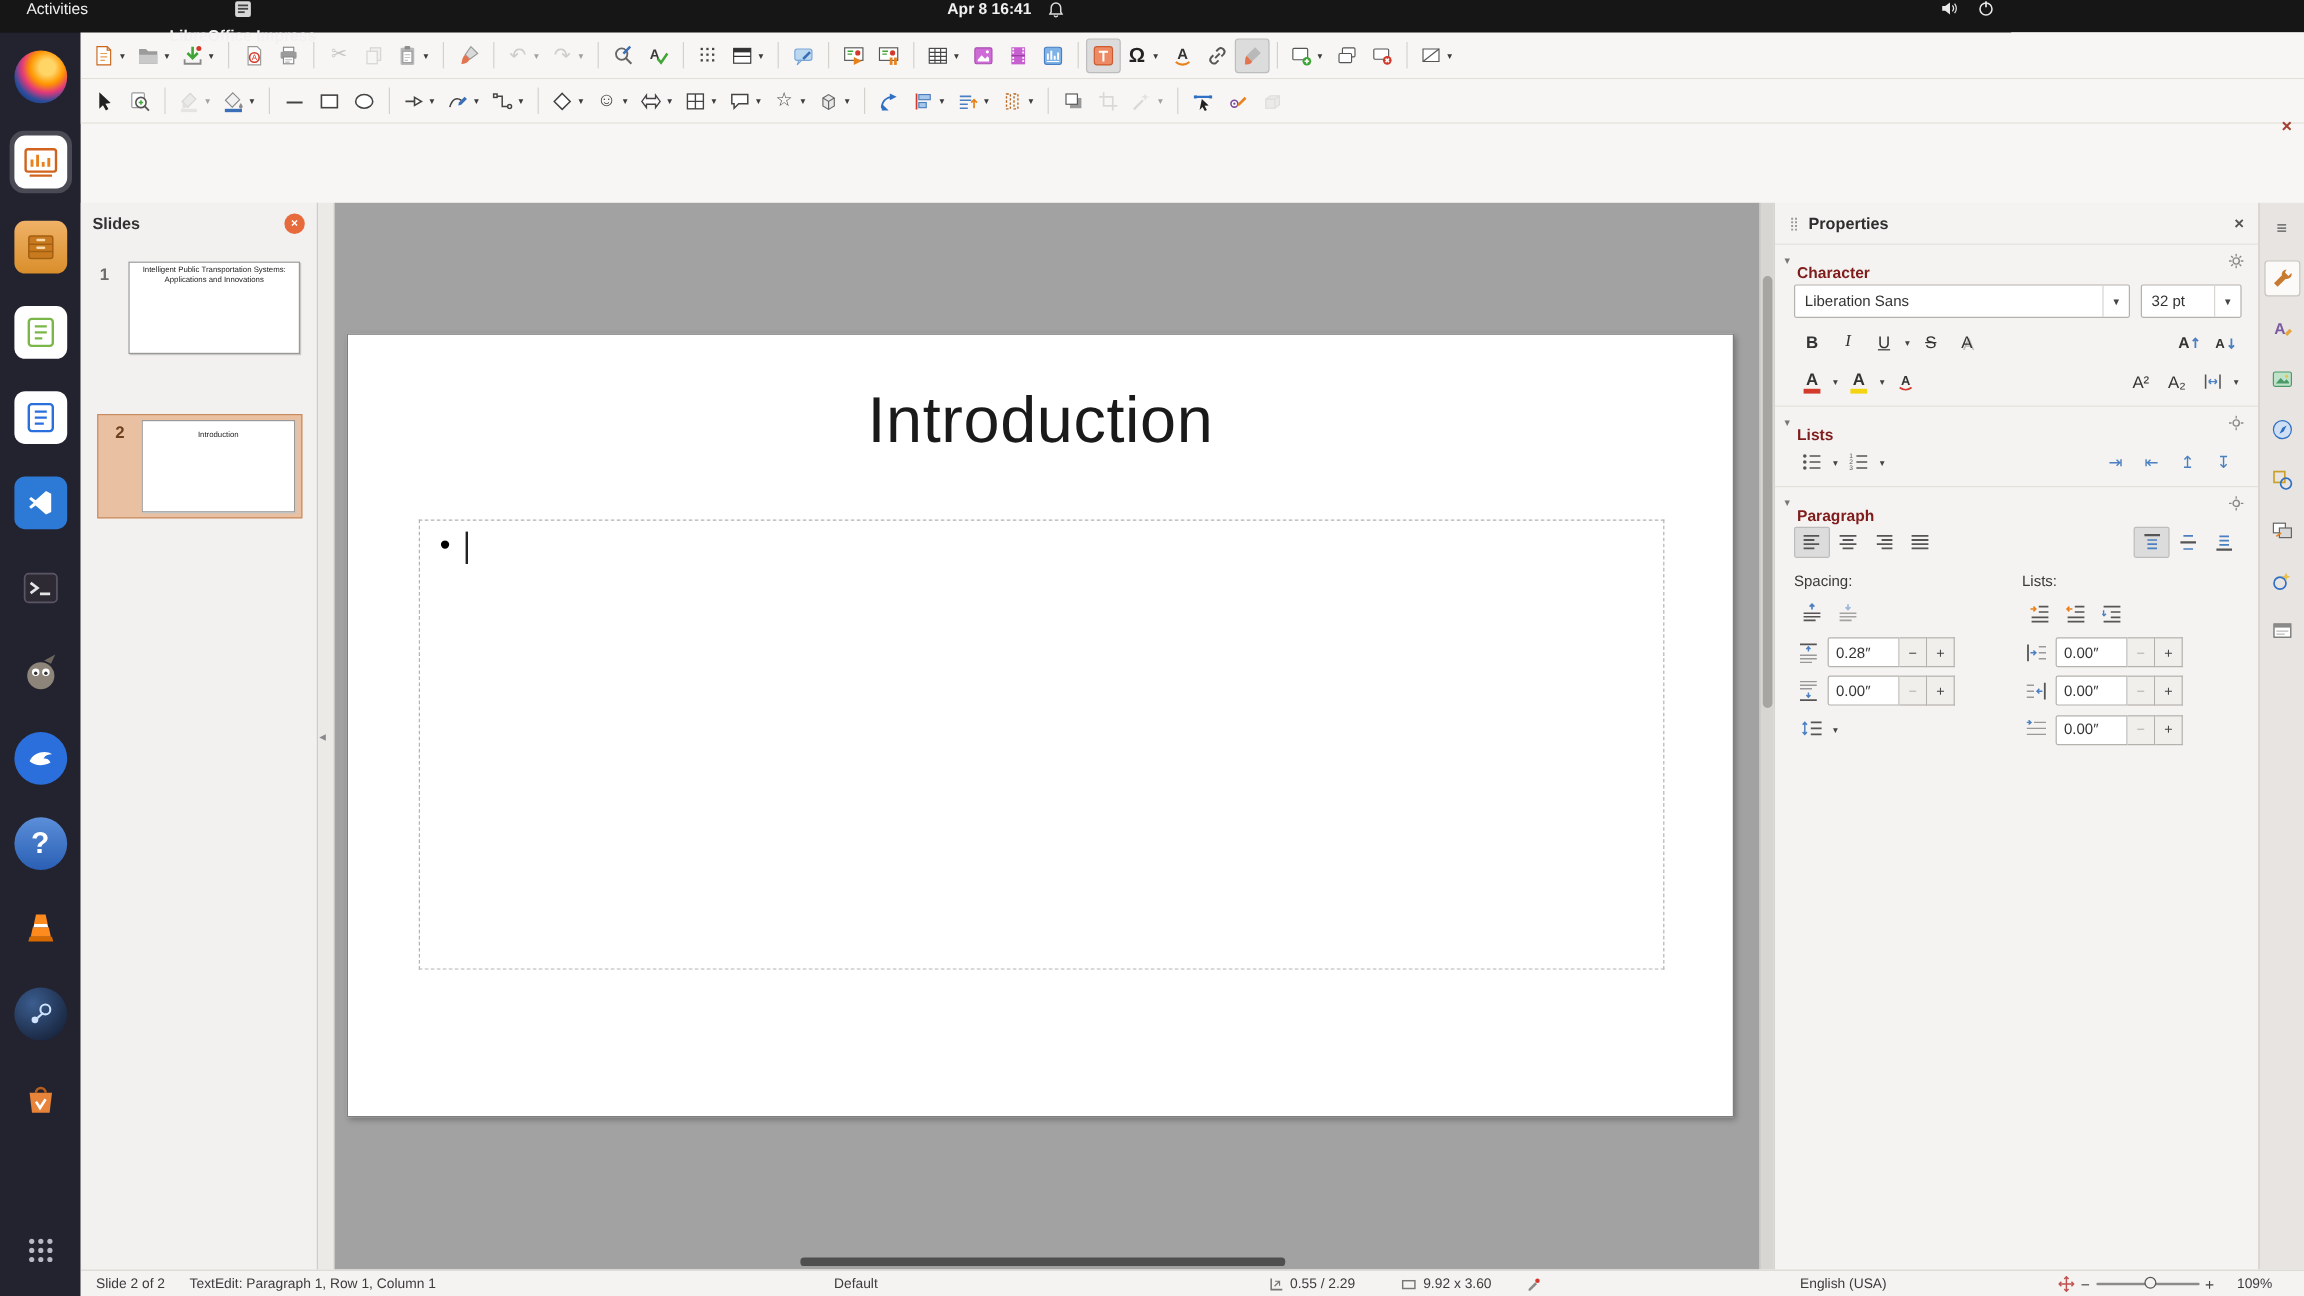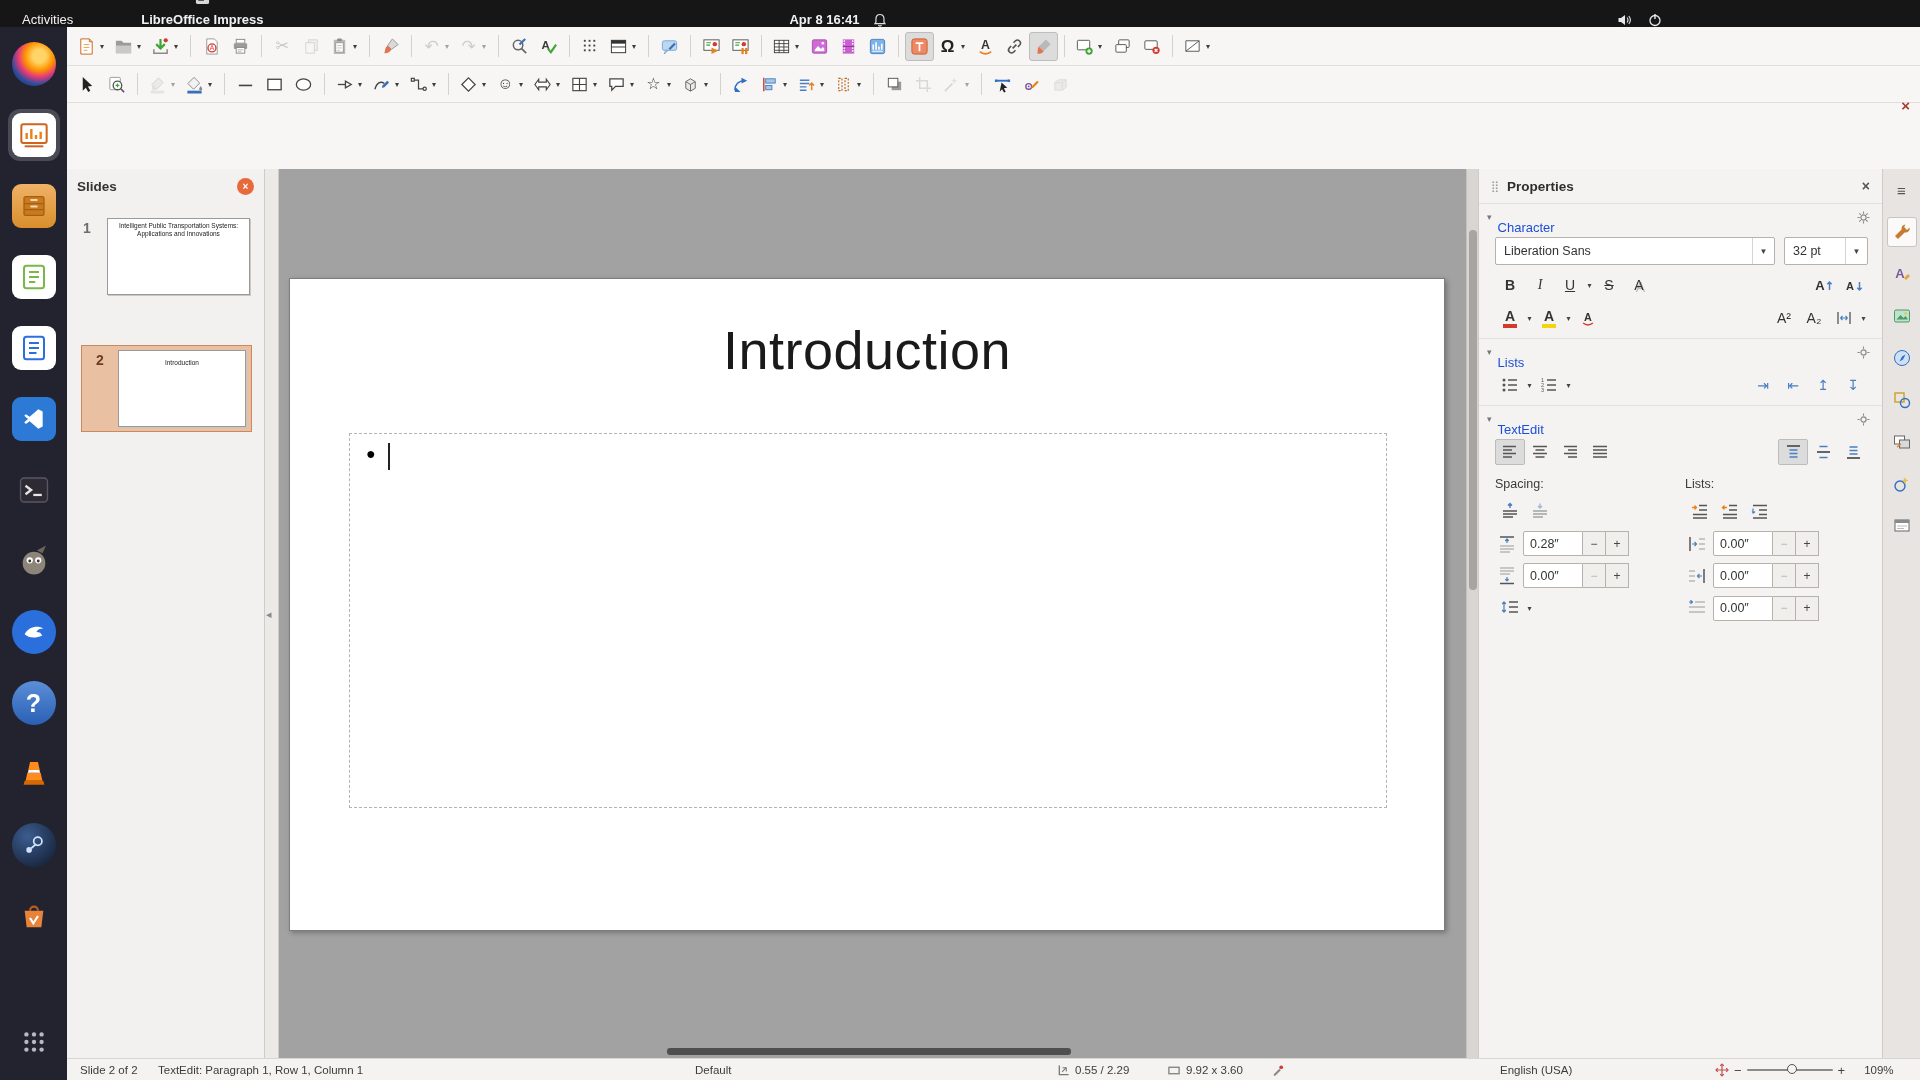--- a/index.html
+++ b/index.html
@@ -1,21 +1,21 @@
 <!DOCTYPE html>
 <html><head>
 <meta charset="utf-8">
 <style>
   * { margin:0; padding:0; box-sizing:border-box; }
   html,body { width:1920px; height:1080px; overflow:hidden; }
   body { font-family:"Liberation Sans","DejaVu Sans",sans-serif; background:#161616; position:relative; }
   .g { display:inline-flex; align-items:center; justify-content:center; line-height:1; }
 
   
-  .topbar { position:absolute; left:0; top:0; width:1676px; height:27px; background:#161616; color:#f1f1f1; display:flex; align-items:flex-end; font-size:13px; z-index:50; }
+  .topbar { position:absolute; left:0; top:0; width:1676px; height:27px; background:#161616; color:#f1f1f1; display:flex; align-items:flex-start; font-size:13px; z-index:50; }
   .tb-activities { margin-left:22px; }
   .tb-app { display:flex; align-items:center; gap:7px; margin-left:68px; font-weight:700;flex-direction:column; }
   .tb-appicon { width:15px; height:15px; }
   .tb-clock { position:absolute; left:50%; transform:translateX(-50%); display:flex; align-items:center; gap:14px; font-weight:700; }
   .tb-right { position:absolute; right:14px; display:flex; align-items:center; gap:16px; }
 
   
   .dock { position:absolute; left:0; top:27px; width:67px; height:1053px; background:#232330; display:flex; flex-direction:column; align-items:center; padding-top:11px; gap:19px; z-index:40; }
   .ditem { width:52px; height:52px; border-radius:12px; display:flex; align-items:center; justify-content:center; }
   .ditem.active { background:rgba(255,255,255,.18); }
@@ -72,21 +72,21 @@
   .vscroll-thumb { position:absolute; left:2px; top:61px; width:8px; height:360px; background:#a7a5a1; border-radius:4px; }
 
   
   .props { width:404px; background:#f4f3f1; border-left:1px solid #cfccc8; font-size:12.5px; color:#333; }
   .props-header { height:34px; display:flex; align-items:center; padding:0 12px; }
   .pgrip { color:#9a9a9a; font-size:11px; letter-spacing:-2px; margin-right:10px; }
   .ptitle { font-weight:700; font-size:13.5px; color:#2e2e2e; }
   .pclose { margin-left:auto; color:#555; font-size:14px; font-weight:700; }
   .psec-h { height:27px; display:flex; align-items:center; padding:0 12px 0 8px; border-top:1px solid #e3e1dc; }
   .pexp { color:#777; font-size:9px; margin-right:6px; }
-  .psec-label { font-weight:400; color:#1d4ed8; font-size:13px;margin-top:20px; }
+  .psec-label { font-weight:700; color:#7f1d1d; font-size:13px;margin-top:20px; }
   .pgear { margin-left:auto; display:flex; }
   .prow { display:flex; align-items:center; padding:0 14px 0 16px; margin:7px 0; position:relative; }
   .combo { border:1px solid #b5b2ae; background:#fff; height:28px; display:flex; align-items:center; padding-left:8px; border-radius:2px; }
   .combo .cdd { margin-left:auto; width:22px; height:100%; border-left:1px solid #d8d5d1; display:flex; align-items:center; justify-content:center; font-size:8px; color:#444; }
   .combo.grow { flex:1; margin-right:9px; }
   .combo.size { width:84px; }
   .pbtn { min-width:30px; height:26px; display:flex; align-items:center; justify-content:center; border-radius:2px; border:1px solid transparent; font-size:14px; color:#333; }
   .pbtn.active { background:#dcdcdc; border-color:#bcbcbc; }
   .pbtn.dim { opacity:.5; }
   .tglyph { font-size:14px; line-height:1; }
@@ -984,21 +984,21 @@
               <span class="tglyph" style="color:#4a7fc1">↥</span>
             </span>
           <span class="pbtn">
               <span class="tglyph" style="color:#4a7fc1">↧</span>
             </span>
         </span>
       </div>
 
       <div class="psec-h">
         <span class="pexp">▾</span>
-        <span class="psec-label">TextEdit</span>
+        <span class="psec-label">Paragraph</span>
         <span class="pgear">
             <svg width="13" height="13" viewBox="0 0 13 13">
               <circle cx="6.5" cy="6.5" r="2.6" fill="none" stroke="#8a8a8a" stroke-width="1.2"></circle>
               <path d="M6.5 .5v2.2M6.5 10.3v2.2M.5 6.5h2.2M10.3 6.5h2.2" stroke="#8a8a8a" stroke-width="1.1"></path>
             </svg>
           </span>
       </div>
       <div class="prow">
         <span class="pbtn active">
             <svg width="18" height="16" viewBox="0 0 18 16">

